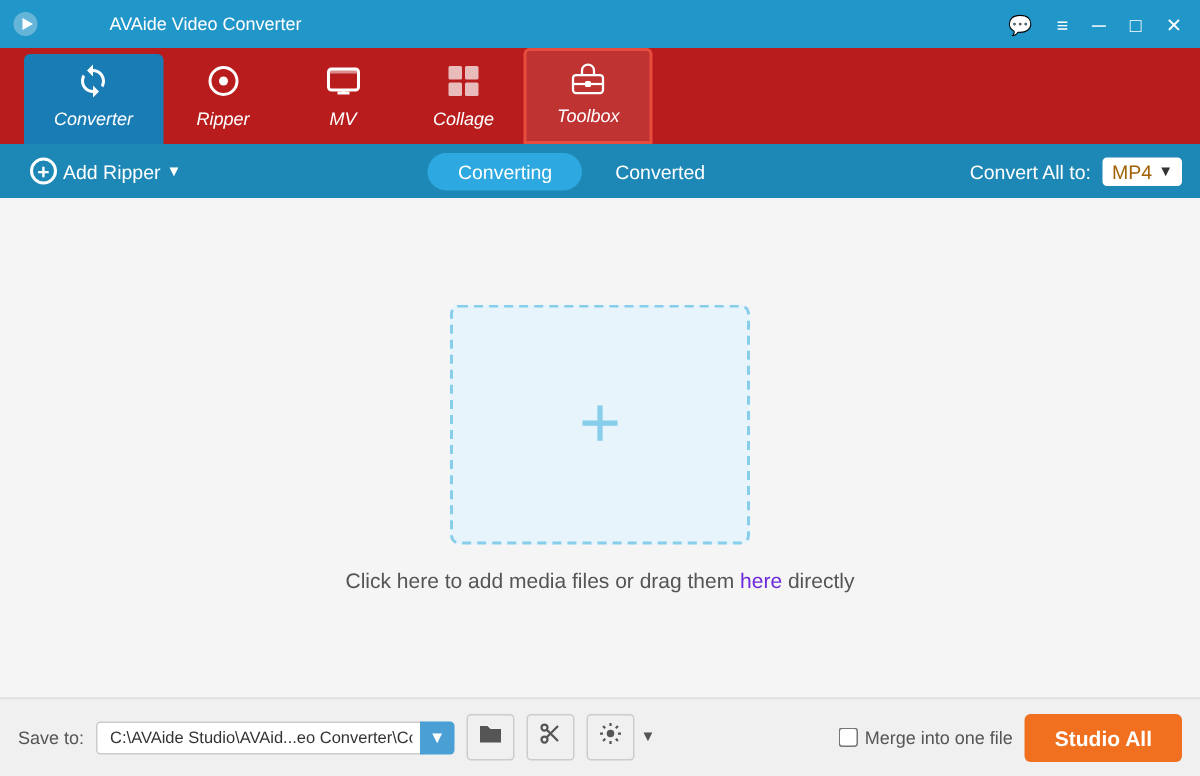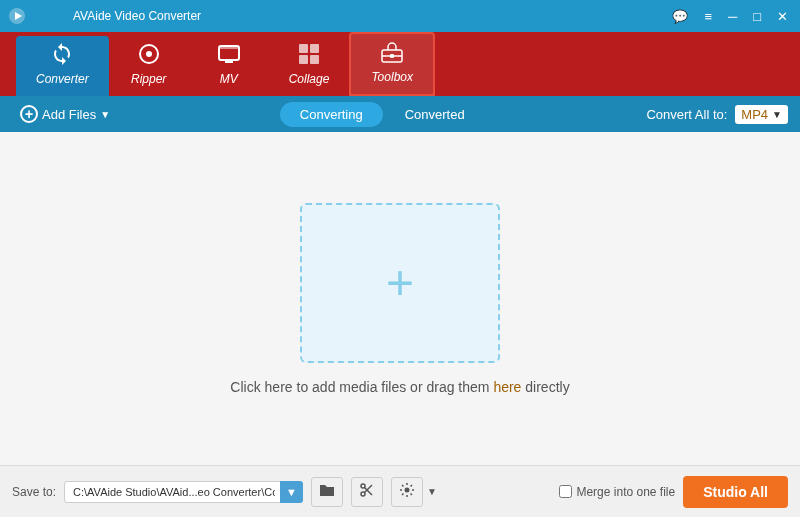--- a/index.html
+++ b/index.html
@@ -172,21 +172,21 @@
       font-weight: 200;
       line-height: 1;
     }
 
     .drop-text {
       font-size: 14px;
       color: #555;
       text-align: center;
     }
     .drop-text .highlight {
-      color: #a16207;
+      color: #6d28d9;
     }
 
     
     #bottom-bar {
       position: absolute;
       bottom: 0;
       left: 0;
       right: 0;
       height: 52px;
       background: #f0f0f0;
@@ -318,21 +318,21 @@
         <rect x="10" y="14" width="4" height="4" rx="1" fill="white"></rect>
       </svg>
     </div>
     <span class="nav-label">Toolbox</span>
   </div>
 </div>
 
 <div id="toolbar">
   <button id="add-files-btn">
     <div class="add-icon">+</div>
-    <span>Add Files</span>
+    <span>Add Ripper</span>
     <span style="font-size:10px;">▼</span>
   </button>
   <div class="toolbar-center">
     <button class="tab-btn active">Converting</button>
     <button class="tab-btn">Converted</button>
   </div>
   <div class="toolbar-right">
     <span>Convert All to:</span>
     <div style="display:flex;align-items:center;background:white;border-radius:3px;padding:2px 6px;gap:4px;">
       <span style="color:#a16207;font-size:13px;">MP4</span>

